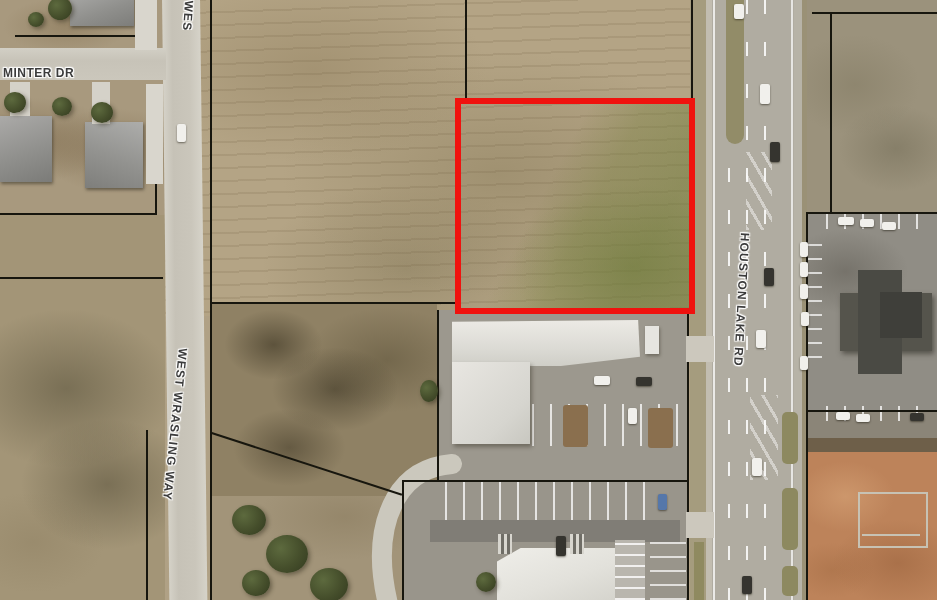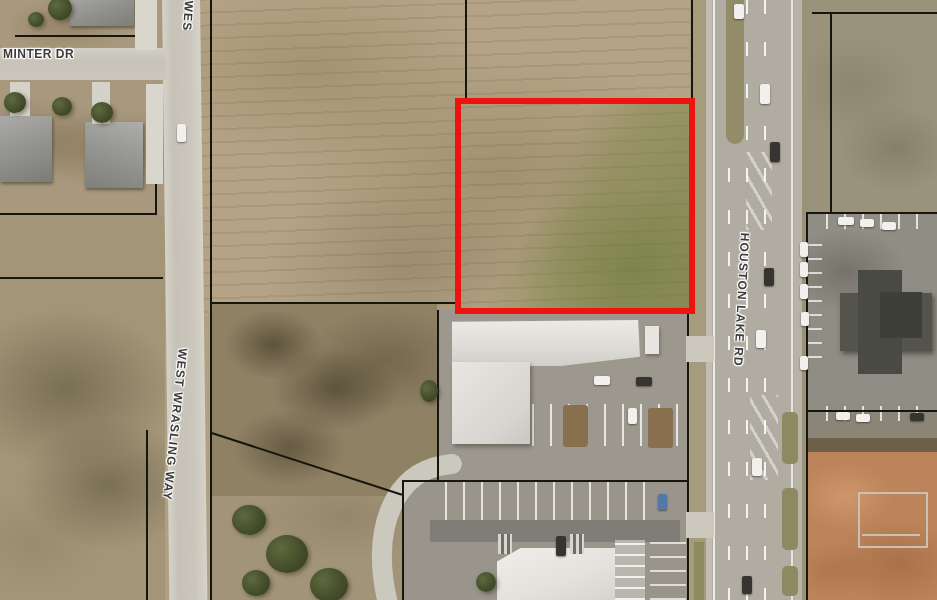--- a/index.html
+++ b/index.html
@@ -247,21 +247,21 @@
   <div class="car white" style="left:882px;top:222px;width:14px;height:8px;"></div>
   <div class="car white" style="left:800px;top:242px;width:8px;height:15px;"></div>
   <div class="car white" style="left:800px;top:262px;width:8px;height:15px;"></div>
   <div class="car white" style="left:800px;top:284px;width:8px;height:15px;"></div>
   <div class="car white" style="left:801px;top:312px;width:8px;height:14px;"></div>
   <div class="car white" style="left:800px;top:356px;width:8px;height:14px;"></div>
   <div class="car white" style="left:836px;top:412px;width:14px;height:8px;"></div>
   <div class="car white" style="left:856px;top:414px;width:14px;height:8px;"></div>
   <div class="car dark" style="left:910px;top:413px;width:14px;height:8px;"></div>
 
-  <span class="lbl" style="left:3px;top:47px;letter-spacing:0.5px;">MINTER DR</span>
+  <span class="lbl" style="left:3px;top:66px;letter-spacing:0.5px;">MINTER DR</span>
 
   <div class="abs" style="left:172px;top:0;width:28px;height:30px;overflow:hidden;z-index:9;">
     <span class="lbl vert" style="left:24px;top:1px;transform:rotate(94deg);">WEST WRASLING WAY</span>
   </div>
 
   <span class="lbl vert" style="left:190px;top:349px;transform:rotate(96deg);">WEST WRASLING WAY</span>
 
   <span class="lbl vert" style="left:752px;top:233px;transform:rotate(93deg);">HOUSTON LAKE RD</span>
 
 </div>

